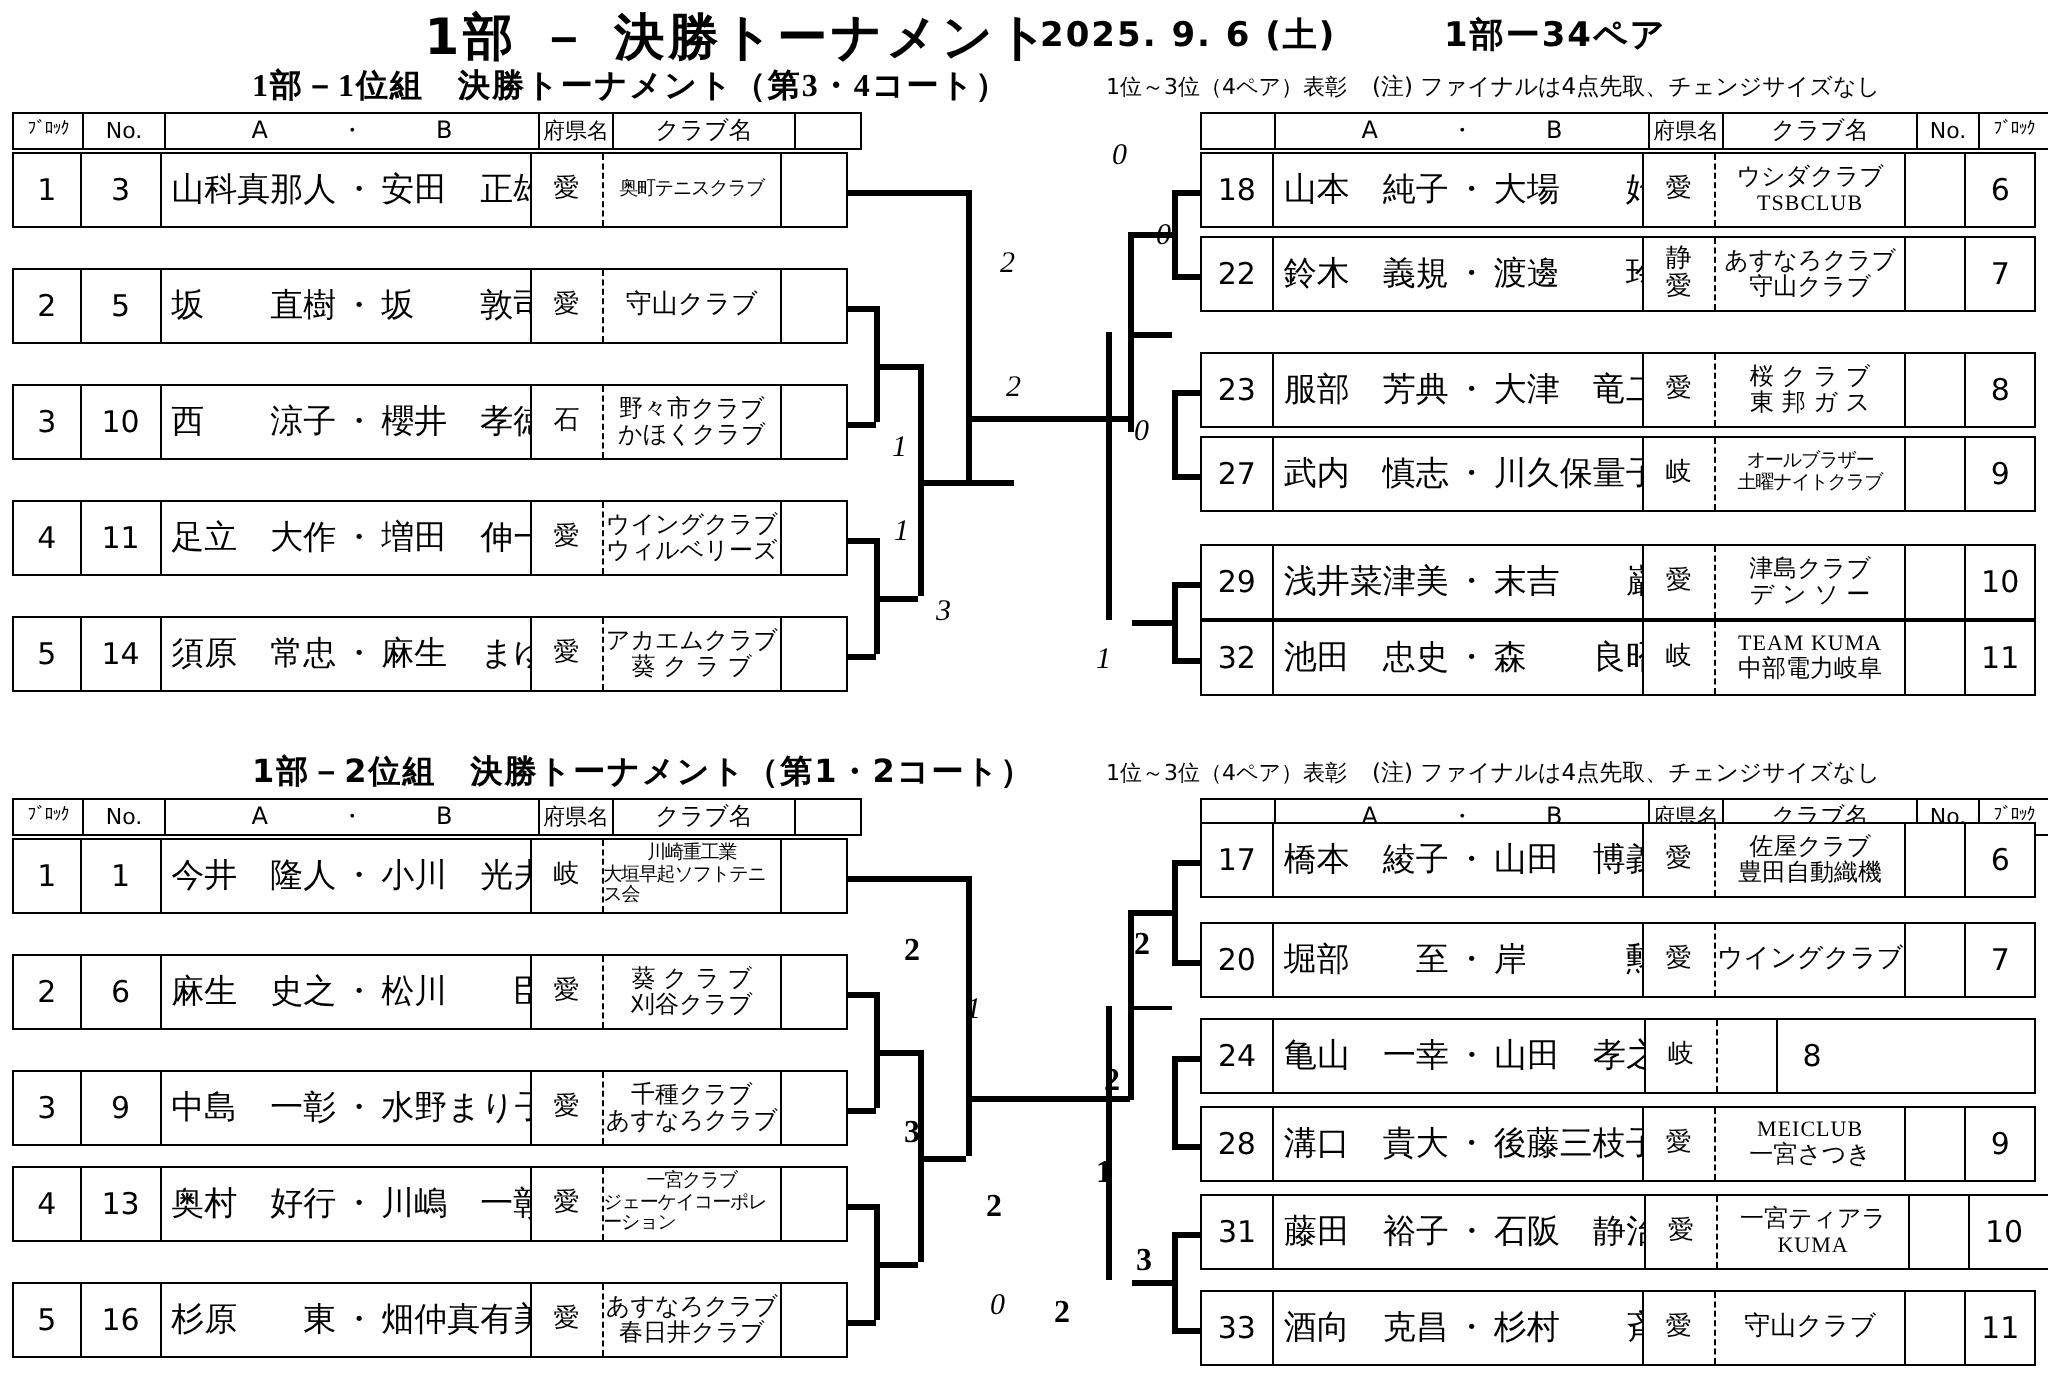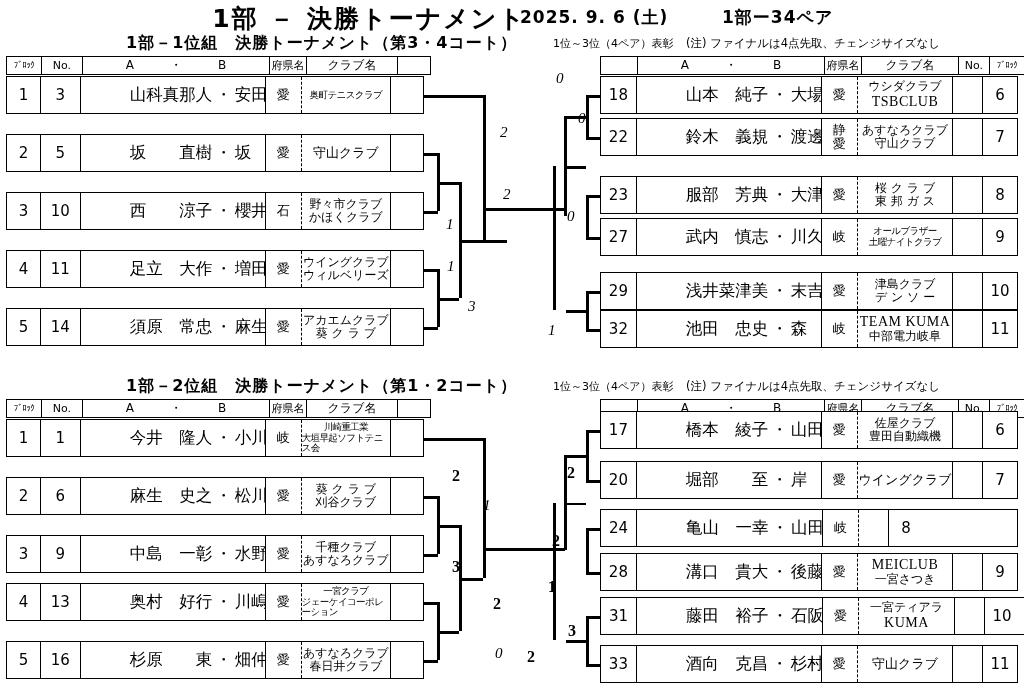--- a/index.html
+++ b/index.html
@@ -60,41 +60,41 @@
     padding:0 5px;border-right:1.2px solid #000;letter-spacing:0px;
     white-space:nowrap;
   }
   .c-pref{font-size:13px;border-right:1px dashed #000;flex-direction:column;line-height:1.05;}
   .c-club{
     font-size:13px;flex-direction:column;line-height:1.12;
     border-right:1.2px solid #000;
   }
   .c-club .two{font-size:12px;}
   .c-club .small{font-size:9.5px;letter-spacing:-0.6px;}
-  .c-club .lat{font-family:"Liberation Serif",serif;font-size:14px;letter-spacing:0.5px;}
+  .c-club .lat{font-family:"Liberation Serif",serif;font-size:11px;letter-spacing:0.5px;}
   .c-blank{border-right:0;}
   .c-tail{font-size:15px;}
 
-  .nm-a{flex:1;text-align:left;margin-left:44px;}
+  .nm-a{flex:1;text-align:left;}
   .nm-dot{padding:0 3px;}
   .nm-b{flex:1;text-align:right;}
 
   
   .ln{position:absolute;background:#000;}
   .score{position:absolute;font-family:"Liberation Serif",serif;font-size:15px;font-style:italic;}
   .score-b{position:absolute;font-family:"Liberation Serif",serif;font-size:16px;font-weight:bold;}
 </style>
 </head>
 <body>
 
 <div class="abs main-title">1部 － 決勝トーナメント</div>
 <div class="abs doc-date">2025. 9. 6 (土)</div>
 <div class="abs doc-pairs">1部ー34ペア</div>
 
-<div class="abs sub-title" style="left:126px;top:33px;">1部－1位組　決勝トーナメント（第3・4コート）</div>
+<div class="abs sub-title" style="left:126px;top:33px;font-family:Liberation Serif, serif;">1部－1位組　決勝トーナメント（第3・4コート）</div>
 <div class="abs note-rank" style="left:553px;top:36px;">1位～3位（4ペア）表彰</div>
 <div class="abs note-final" style="left:686px;top:36px;">(注) ファイナルは4点先取、チェンジサイズなし</div>
 
 <table class="tbl" style="left:6px;top:56px;width:418px;">
  <tbody>
       <tr class="hdr-row">
   <td class="tight" style="width:34px;">ﾌﾞﾛｯｸ</td>
   <td style="width:40px;font-size:11px;">No.</td>
   <td style="width:186px;">A　　　・　　　B</td>
   <td style="width:36px;font-size:11px;">府県名</td>

